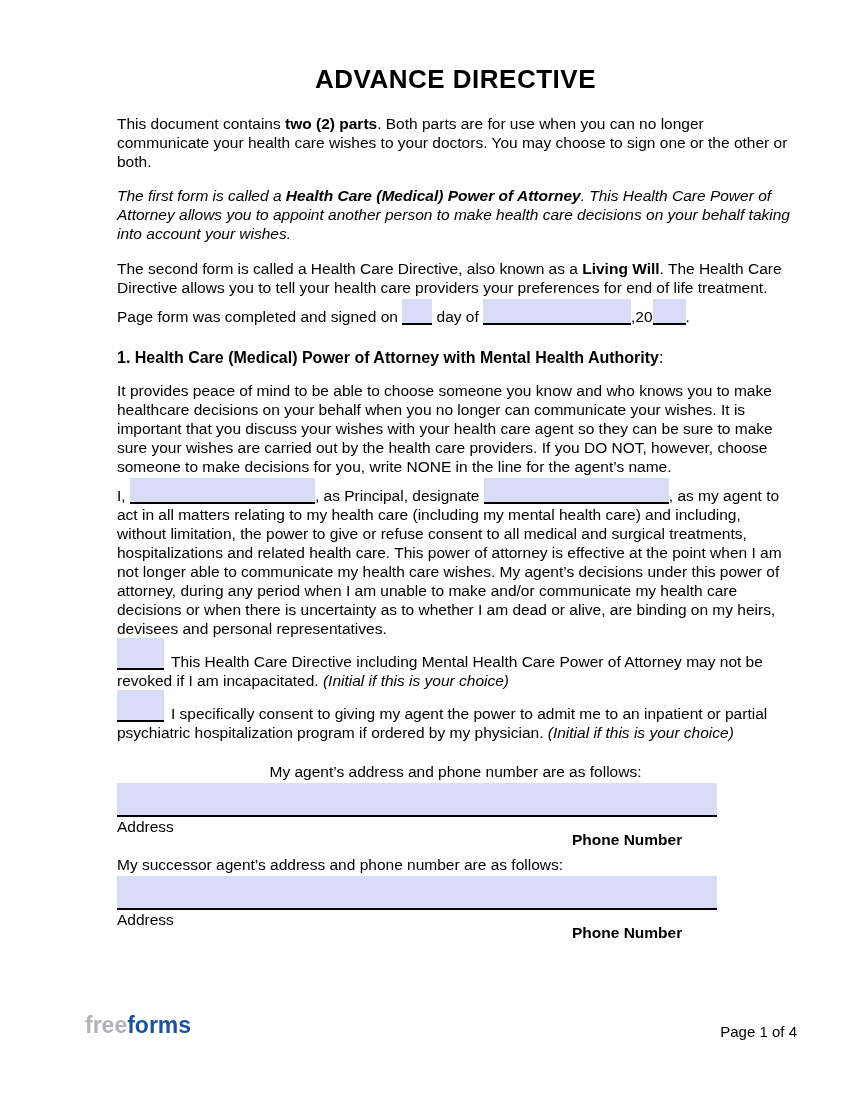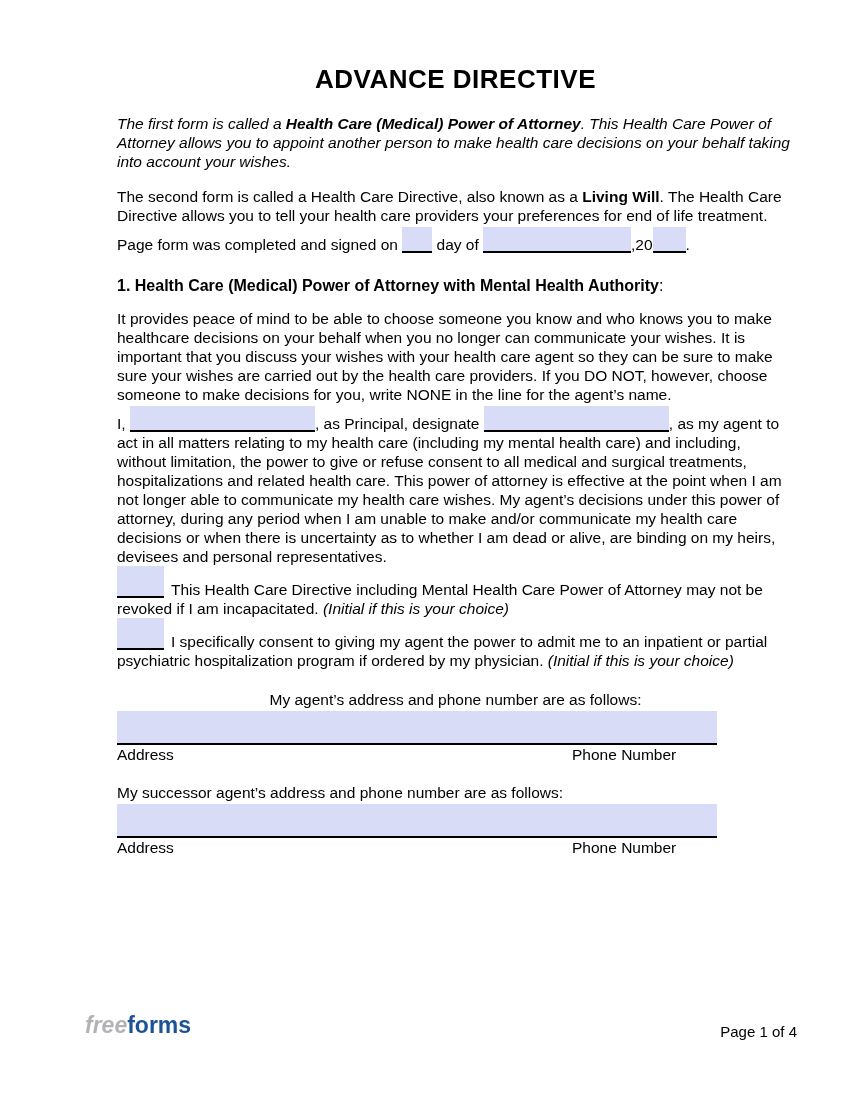--- a/index.html
+++ b/index.html
@@ -57,50 +57,51 @@
     margin-right: 7px;
   }
   .big-field {
     margin-top: 2px;
     width: 600px;
     height: 32px;
     background: #d8dcf6;
     border-bottom: 2px solid #000;
   }
   .labels { position: relative; height: 19px; }
-  .labels .phone { position: absolute; left: 455px; top: 0; }
+  .labels .phone { position: absolute; left: 455px; top: 13px; font-weight: bold; }
 
   .logo {
     position: absolute;
     left: 85px;
     top: 1012px;
     font-size: 23px;
     line-height: 26px;
     font-weight: bold;
   }
-  .logo-free { color: #b1b3b6; font-style: italic; }
+  .logo-free { color: #b1b3b6; }
   .logo-forms { color: #1b5298; }
   .page-num {
     position: absolute;
     right: 82px;
     top: 1022px;
     font-size: 15px;
     line-height: 19px;
   }
   b { font-weight: bold; }
   i { font-style: italic; }
 </style>
 </head>
 <body>
 
 <div class="page">
   <div class="content">
 
     <h1 class="title">ADVANCE DIRECTIVE</h1>
 
+    <p id="p1"><span>This document contains </span><b>two (2) parts</b><span>. Both parts are for use when you can no longer communicate your health care wishes to your doctors. You may choose to sign one or the other or both.</span></p>
 
     <p id="p2"><span>The first form is called a </span><b>Health Care (Medical) Power of Attorney</b><span>. This Health Care Power of Attorney allows you to appoint another person to make health care decisions on your behalf taking into account your wishes.</span></p>
 
     <p id="p3"><span>The second form is called a Health Care Directive, also known as a </span><b>Living Will</b><span>.  The Health Care Directive allows you to tell your health care providers your preferences for end of life treatment.</span></p>
 
     <p id="dateline"><span>Page form was completed and signed on </span><span class="blank w30"></span><span> day of </span><span class="blank w148"></span><span>,20</span><span class="blank w33"></span><span>.</span></p>
 
     <p id="heading1"><span>1. Health Care (Medical) Power of Attorney with Mental Health Authority</span><span class="colon">:</span></p>
 
     <p id="p4">It provides peace of mind to be able to choose someone you know and who knows you to make healthcare decisions on your behalf when you no longer can communicate your wishes. It is important that you discuss your wishes with your health care agent so they can be sure to make sure your wishes are carried out by the health care providers. If you DO NOT, however, choose someone to make decisions for you, write NONE in the line for the agent’s name.</p>

